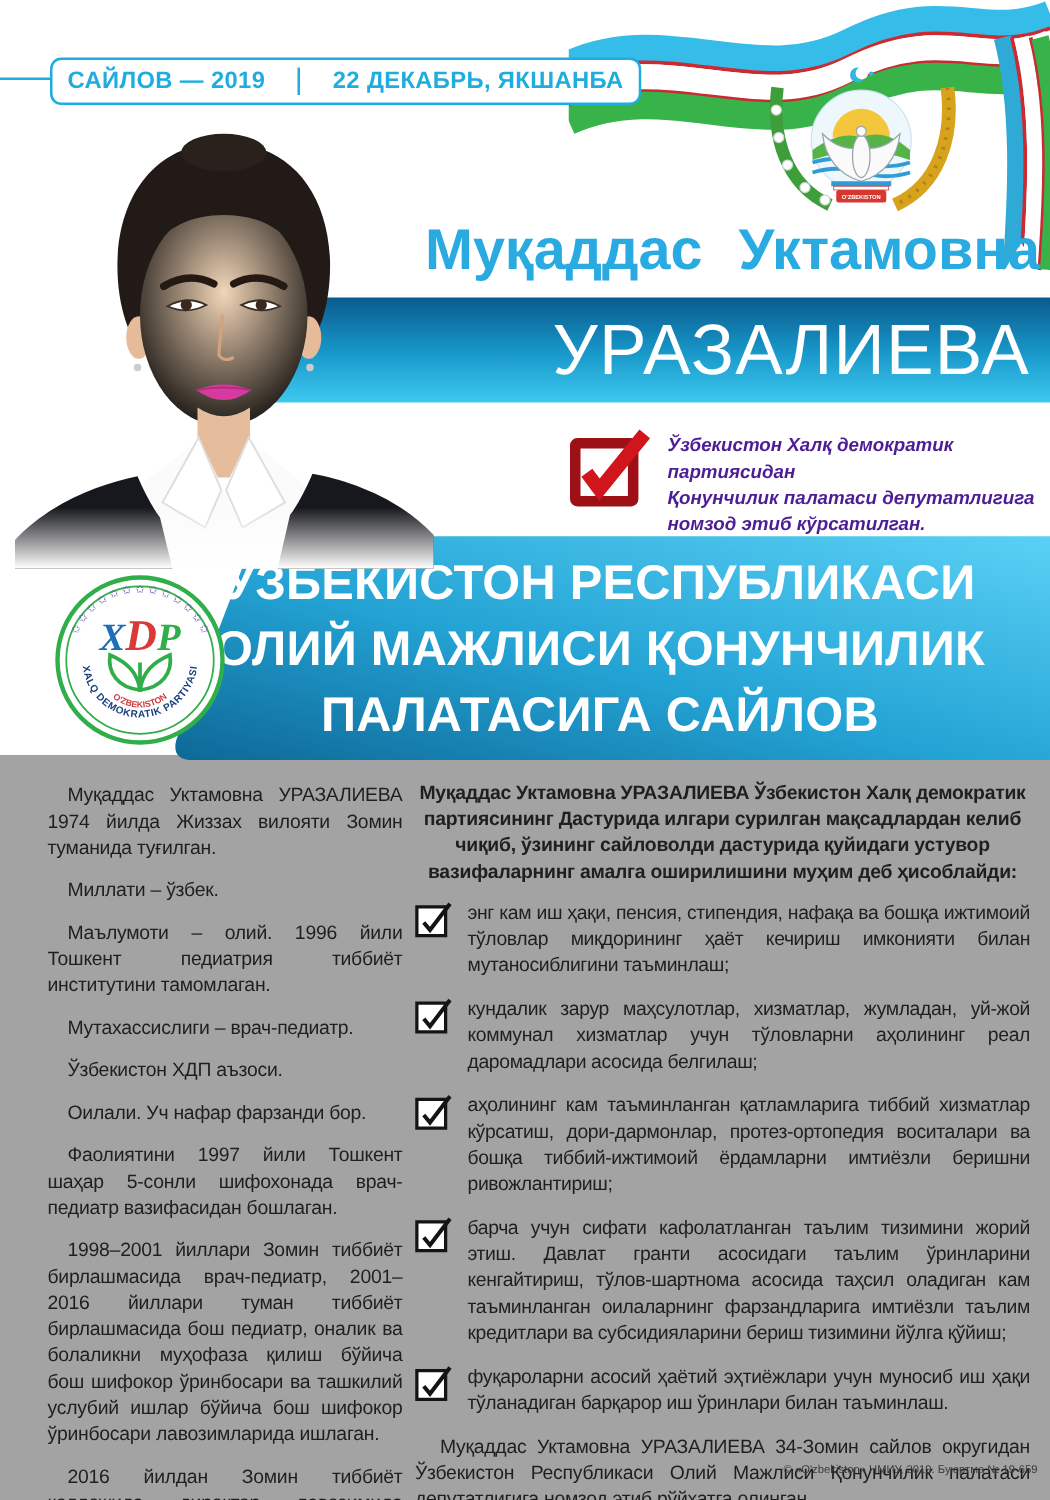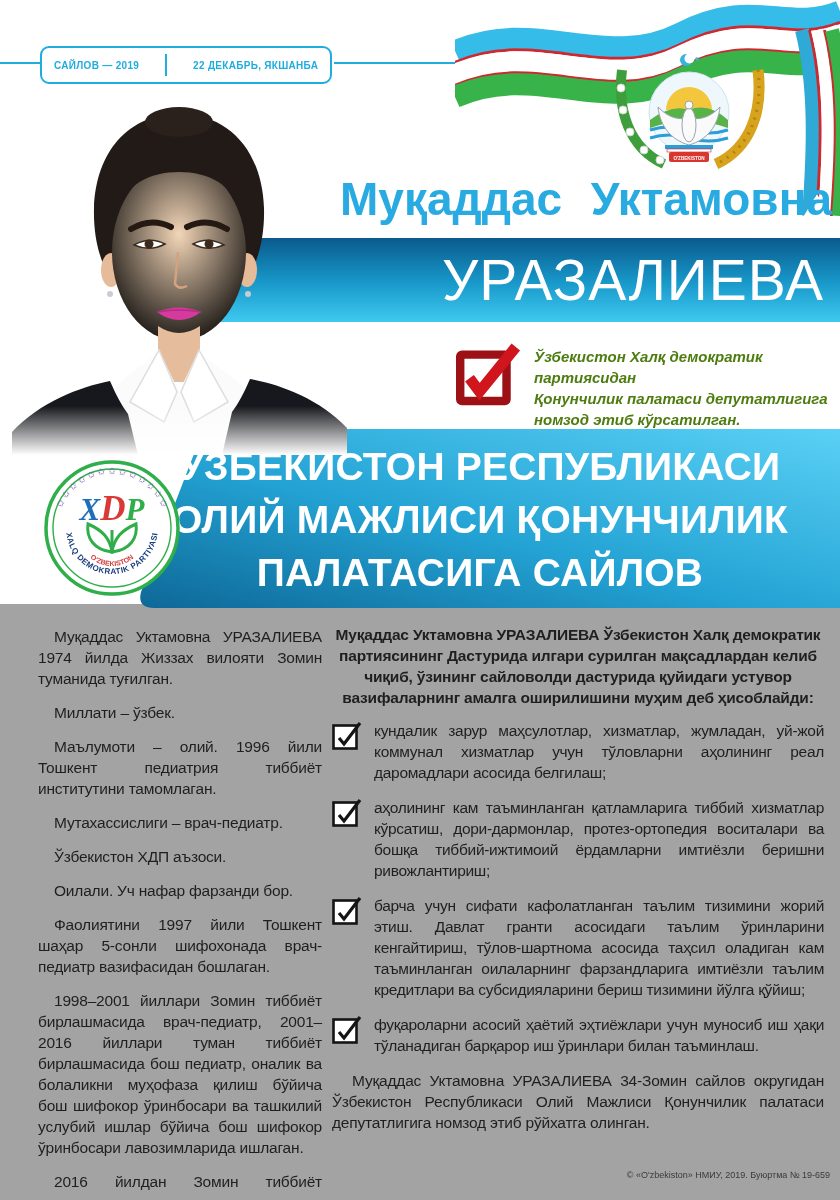--- a/index.html
+++ b/index.html
@@ -2,21 +2,21 @@
 <html><head>
 <meta charset="utf-8">
 <style>
   html,body{margin:0;padding:0;}
   body{width:840px;height:1200px;font-family:"Liberation Sans",sans-serif;}
   .poster{position:relative;width:840px;height:1200px;background:#ffffff;overflow:hidden;}
 
   
   .badge{position:absolute;left:40px;top:46px;height:34px;display:flex;align-items:center;
          border:2px solid #1fade0;border-radius:9px;padding:0 12px;gap:26px;color:#1fade0;
-         font-weight:bold;font-size:10px;letter-spacing:.3px;background:#fff;z-index:4;white-space:nowrap;}
+         font-weight:bold;font-size:19px;letter-spacing:.3px;background:#fff;z-index:4;white-space:nowrap;}
   .badge .div{width:2px;height:22px;background:#1fade0;}
   .hline{position:absolute;height:2px;background:#1fade0;z-index:0;}
   .hline.left{left:0;top:62px;width:40px;}
   .hline.right{left:334px;top:62px;width:296px;}
 
   
   .flag-svg{position:absolute;left:455px;top:0;z-index:1;}
   .emblem-svg{position:absolute;left:612px;top:48px;z-index:2;}
 
   
@@ -26,21 +26,21 @@
                 background:linear-gradient(180deg,#0a5a8c 0%,#1897c9 52%,#3ec9f0 100%);
                 border-radius:8px 0 0 8px;}
   .surname-band .nm{position:absolute;right:16px;top:0;line-height:84px;font-size:57px;font-weight:normal;
                     color:#ffffff;letter-spacing:1px;}
 
   
   .portrait-svg{position:absolute;left:12px;top:100px;z-index:3;}
 
   
   .nom-icon{position:absolute;left:455px;top:342px;z-index:1;}
-  .nom-text{position:absolute;left:534px;top:346px;width:306px;z-index:1;color:#4d7c0f;
+  .nom-text{position:absolute;left:534px;top:346px;width:306px;z-index:1;color:#4c1d95;
             font-size:15px;line-height:21px;font-weight:bold;font-style:italic;}
 
   
   .banner-svg{position:absolute;left:0;top:426px;z-index:1;}
   .banner-text{position:absolute;right:0;top:440px;width:720px;z-index:2;text-align:center;
                color:#ffffff;font-weight:bold;font-size:39px;line-height:53px;letter-spacing:.2px;}
 
   
   .logo-svg{position:absolute;left:42px;top:458px;z-index:3;}
 
@@ -238,20 +238,27 @@
       <p>Ўзбекистон ХДП аъзоси.</p>
       <p>Оилали. Уч нафар фарзанди бор.</p>
       <p>Фаолиятини 1997 йили Тошкент шаҳар 5-сонли шифохонада врач-педиатр вазифасидан бошлаган.</p>
       <p>1998–2001 йиллари Зомин тиббиёт бирлашмасида врач-педиатр, 2001–2016 йиллари туман тиббиёт бирлашмасида бош педиатр, оналик ва болаликни муҳофаза қилиш бўйича бош шифокор ўринбосари ва ташкилий услубий ишлар бўйича бош шифокор ўринбосари лавозимларида ишлаган.</p>
       <p>2016 йилдан Зомин тиббиёт коллежида директор лавозимида ишлаб келмоқда.</p>
     </div>
 
     <div class="prog-col">
       <p class="prog-intro">Муқаддас Уктамовна УРАЗАЛИЕВА Ўзбекистон Халқ демократик партиясининг Дастурида илгари сурилган мақсадлардан келиб чиқиб, ўзининг сайловолди дастурида қуйидаги устувор вазифаларнинг амалга оширилишини муҳим деб ҳисоблайди:</p>
 
+      <div class="prog-item">
+        <svg width="30" height="30" viewBox="0 0 30 30">
+          <rect x="1.5" y="4.5" width="23" height="23" fill="#ffffff" stroke="#141414" stroke-width="2.6"></rect>
+          <path d="M7,17 L12,23 L28,2" fill="none" stroke="#141414" stroke-width="3.2"></path>
+        </svg>
+        <p>энг кам иш ҳақи, пенсия, стипендия, нафақа ва бошқа ижтимоий тўловлар миқдорининг ҳаёт кечириш имконияти билан мутаносиблигини таъминлаш;</p>
+      </div>
 
       <div class="prog-item">
         <svg width="30" height="30" viewBox="0 0 30 30">
           <rect x="1.5" y="4.5" width="23" height="23" fill="#ffffff" stroke="#141414" stroke-width="2.6"></rect>
           <path d="M7,17 L12,23 L28,2" fill="none" stroke="#141414" stroke-width="3.2"></path>
         </svg>
         <p>кундалик зарур маҳсулотлар, хизматлар, жумладан, уй-жой коммунал хизматлар учун тўловларни аҳолининг реал даромадлари асосида белгилаш;</p>
       </div>
 
       <div class="prog-item">

